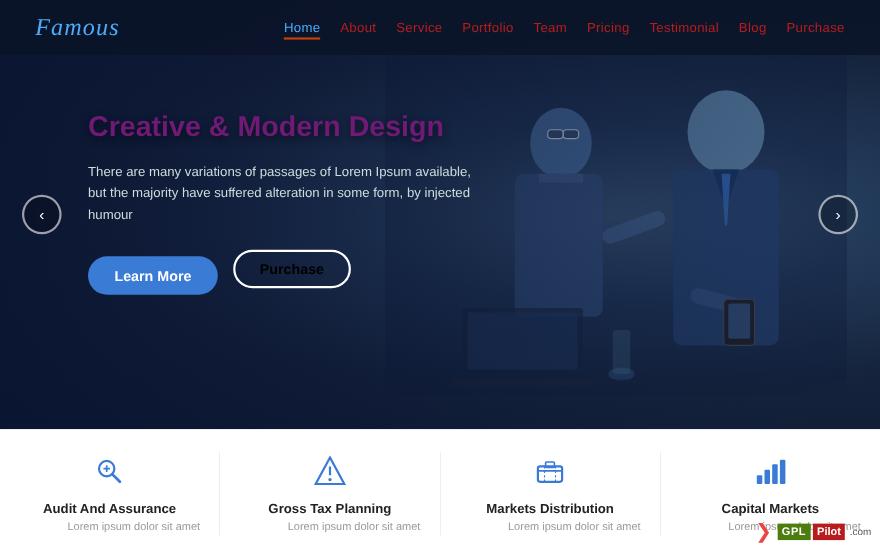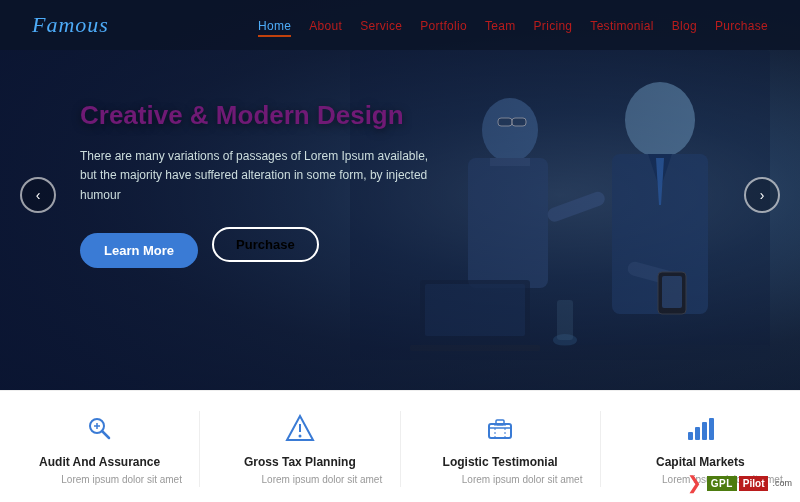--- a/index.html
+++ b/index.html
@@ -326,21 +326,21 @@
   <div class="service-item">
     <div class="service-icon">
       <svg width="30" height="30" viewBox="0 0 30 30" fill="none" xmlns="http://www.w3.org/2000/svg">
         <rect x="4" y="10" width="22" height="14" rx="2" stroke="#3a7bd5" stroke-width="2" fill="none"></rect>
         <path d="M4 14h22" stroke="#3a7bd5" stroke-width="1.5"></path>
         <rect x="11" y="6" width="8" height="5" rx="1" stroke="#3a7bd5" stroke-width="1.5" fill="none"></rect>
         <line x1="10" y1="10" x2="10" y2="24" stroke="#3a7bd5" stroke-width="1" stroke-dasharray="2,2"></line>
         <line x1="20" y1="10" x2="20" y2="24" stroke="#3a7bd5" stroke-width="1" stroke-dasharray="2,2"></line>
       </svg>
     </div>
-    <div class="service-title">Logistic Testimonial</div>
+    <div class="service-title">Markets Distribution</div>
     <div class="service-desc">Lorem ipsum dolor sit amet</div>
   </div>
   <div class="service-item">
     <div class="service-icon">
       <svg width="30" height="30" viewBox="0 0 30 30" fill="none" xmlns="http://www.w3.org/2000/svg">
         <rect x="3" y="18" width="5" height="8" fill="#3a7bd5" rx="1"></rect>
         <rect x="10" y="13" width="5" height="13" fill="#3a7bd5" rx="1"></rect>
         <rect x="17" y="8" width="5" height="18" fill="#3a7bd5" rx="1"></rect>
         <rect x="24" y="4" width="5" height="22" fill="#3a7bd5" rx="1"></rect>
       </svg>

